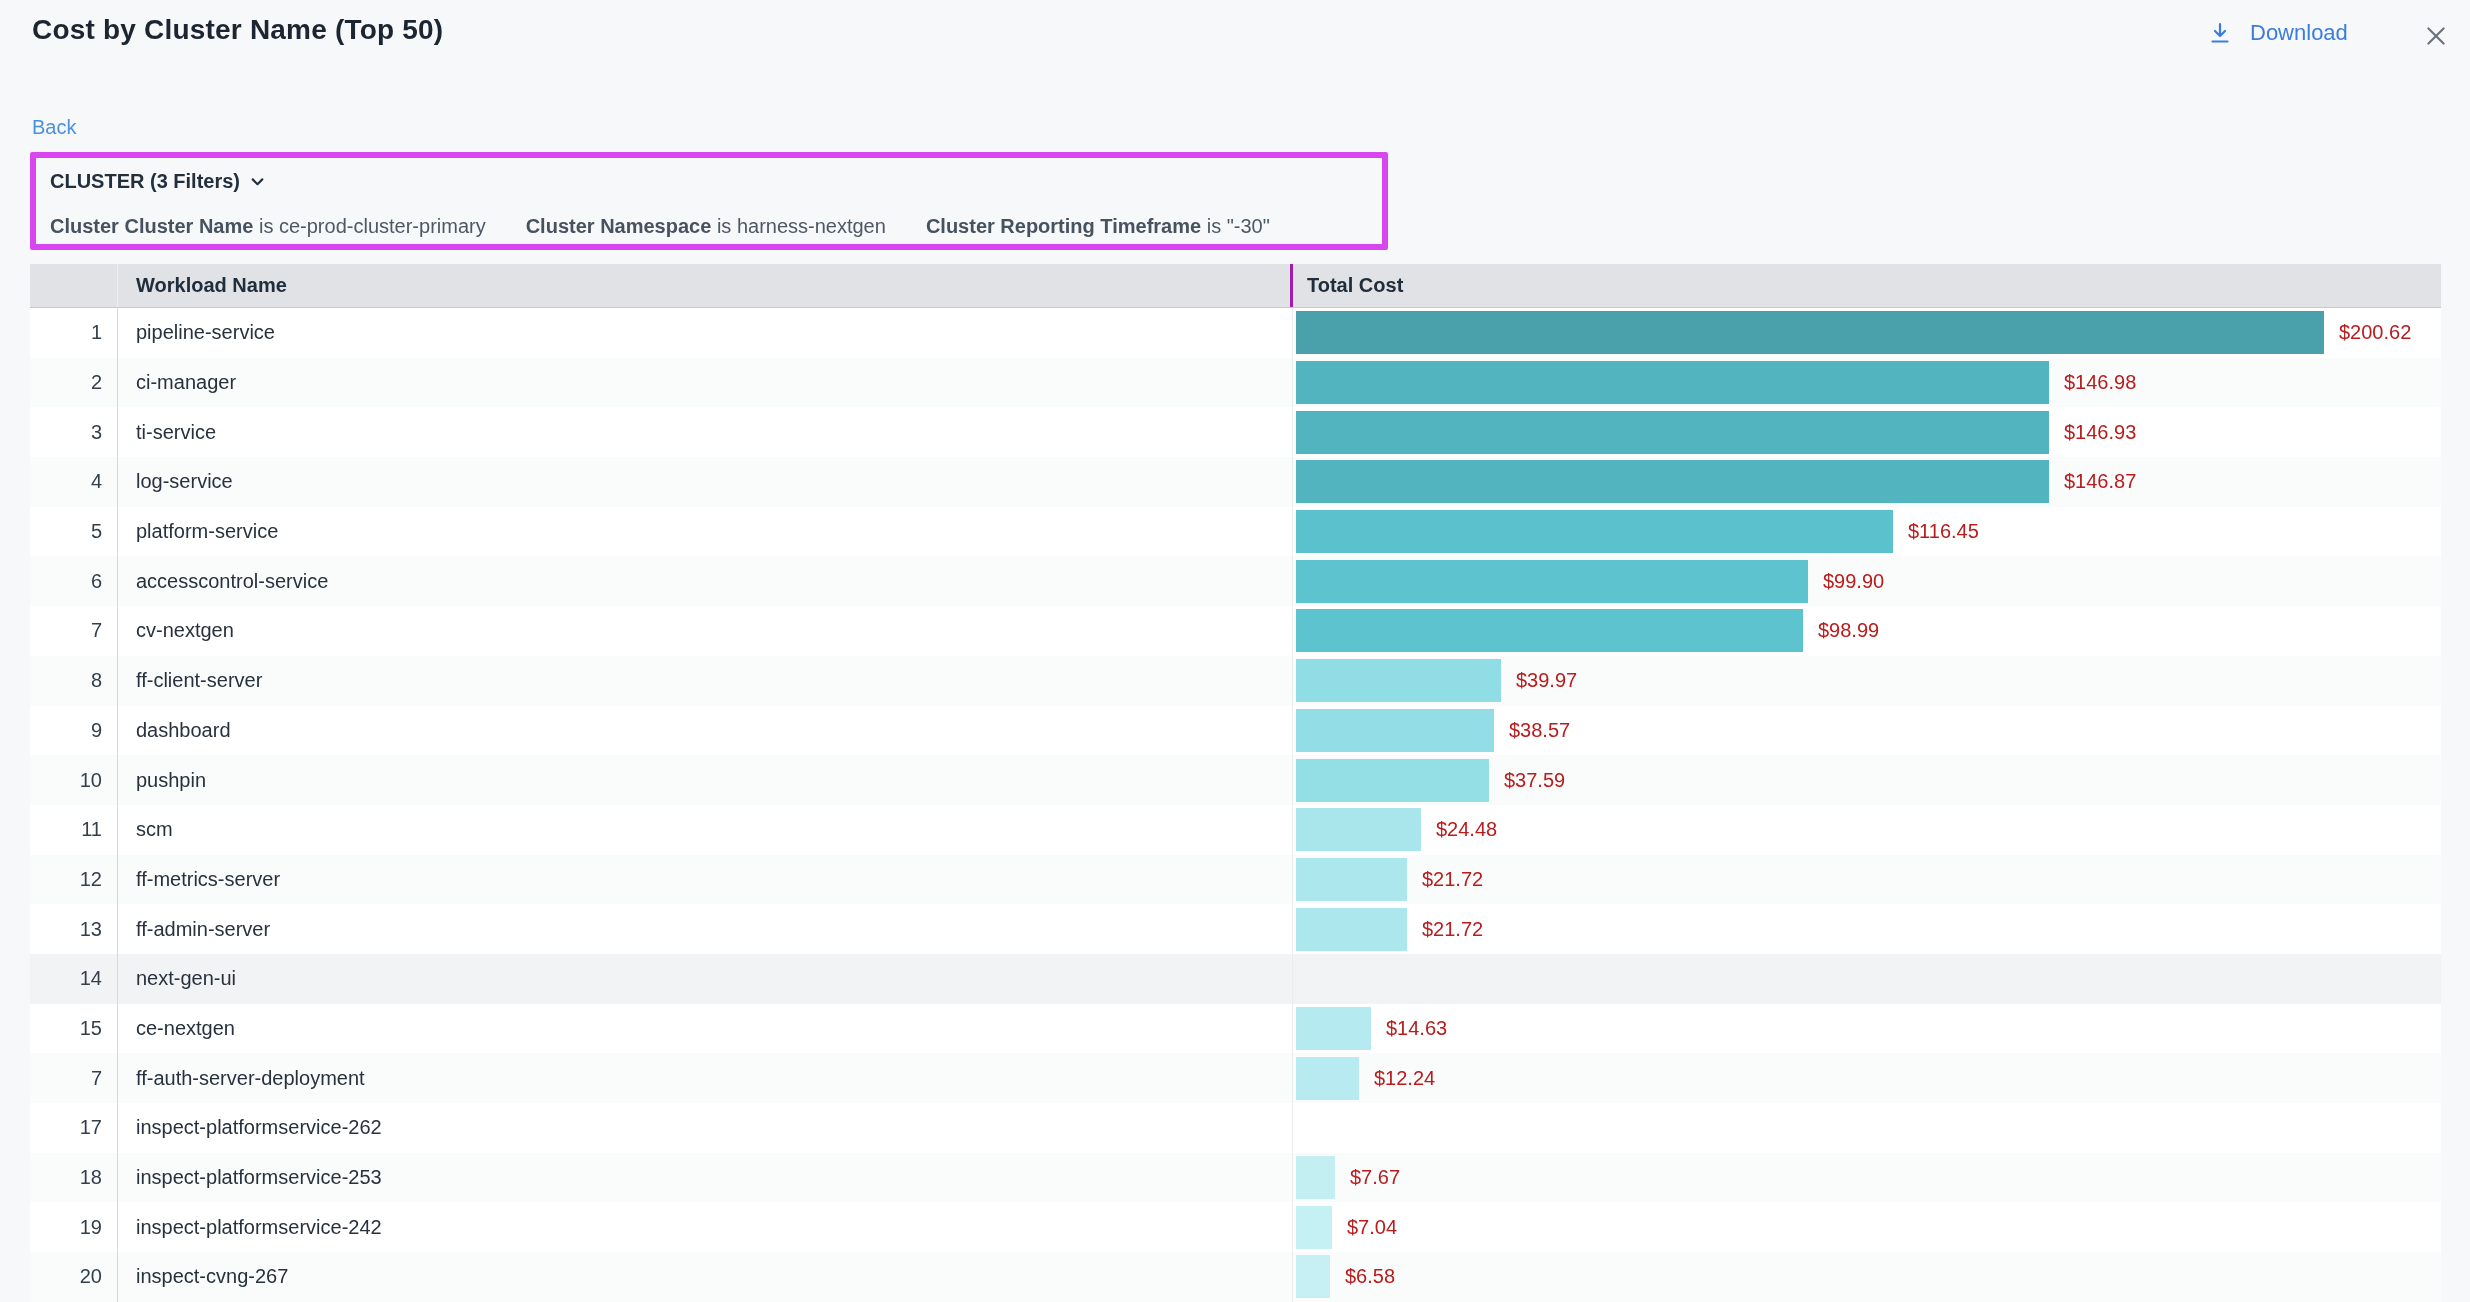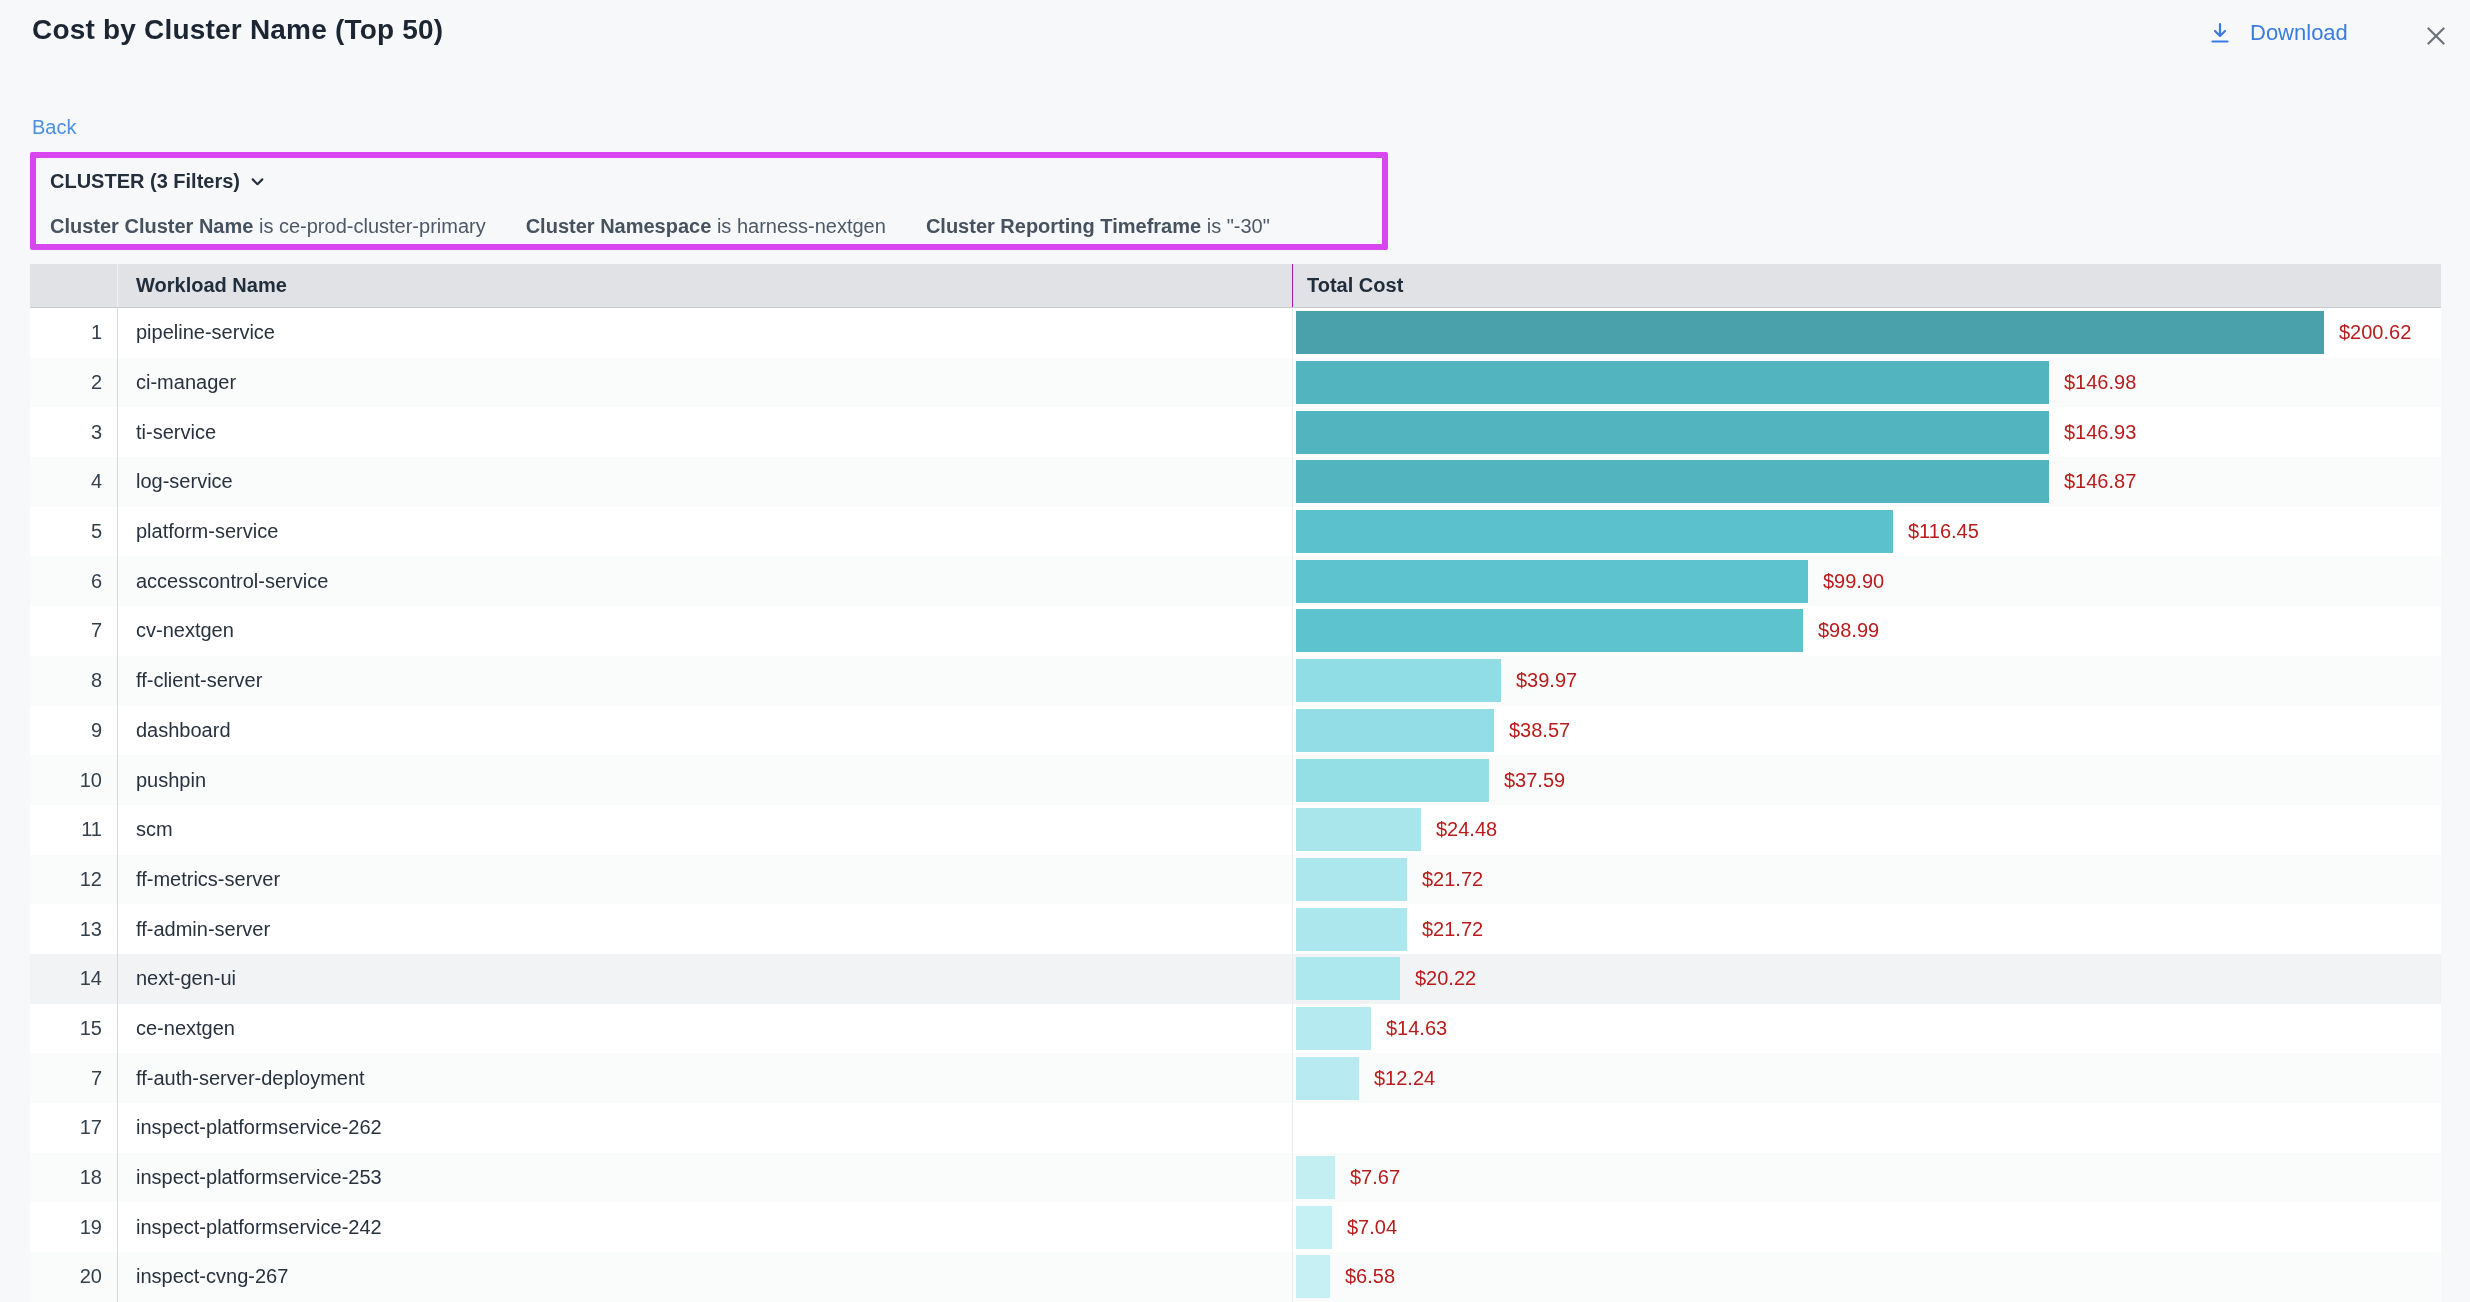--- a/index.html
+++ b/index.html
@@ -45,21 +45,21 @@
     position:absolute; left:30px; top:264px; width:2411px; height:1038px;
     background:#ffffff;
   }
   .thead {
     display:flex; height:44px; background:#e0e2e5;
     border-bottom:1px solid #c7cacd; align-items:center;
     font-size:20px; font-weight:700; color:#202e3c;
   }
   .thead .h-rank { width:88px; height:100%; border-right:1px solid #eef0f1; }
   .thead .h-name { width:1175px; height:100%; display:flex; align-items:center;
-    padding-left:18px; border-right:1px solid #a21caf; }
+    padding-left:18px; border-right:3px solid #a21caf; }
   .thead .h-cost { flex:1; height:100%; display:flex; align-items:center; padding-left:14px; }
   .tbody { }
   .row { display:flex; height:49.7px; background:#ffffff; align-items:stretch; }
   .row.alt { background:#fafbfb; }
   .row.hl  { background:#f1f3f5; }
   .cell-rank {
     width:88px; display:flex; align-items:center; justify-content:flex-end;
     padding-right:15px; font-size:20px; color:#333f4b;
     border-right:1px solid #d7dadc;
   }
@@ -232,24 +232,20 @@
     <div class="cell-name name">ff-admin-server</div>
     <div class="cell-cost">
       <div class="bar" style="width: 111px; background: rgb(171, 231, 237);"></div>
       <div class="val">$21.72</div>
     </div>
   </div>
 
   <div class="row alt hl">
     <div class="cell-rank rank">14</div>
     <div class="cell-name name">next-gen-ui</div>
-    <div class="cell-cost">
-      <div class="bar" style="width: 104px; background: rgb(173, 232, 238);"></div>
-      <div class="val">$20.22</div>
-    </div>
   </div>
 
   <div class="row">
     <div class="cell-rank rank">15</div>
     <div class="cell-name name">ce-nextgen</div>
     <div class="cell-cost">
       <div class="bar" style="width: 75px; background: rgb(181, 234, 240);"></div>
       <div class="val">$14.63</div>
     </div>
   </div>

